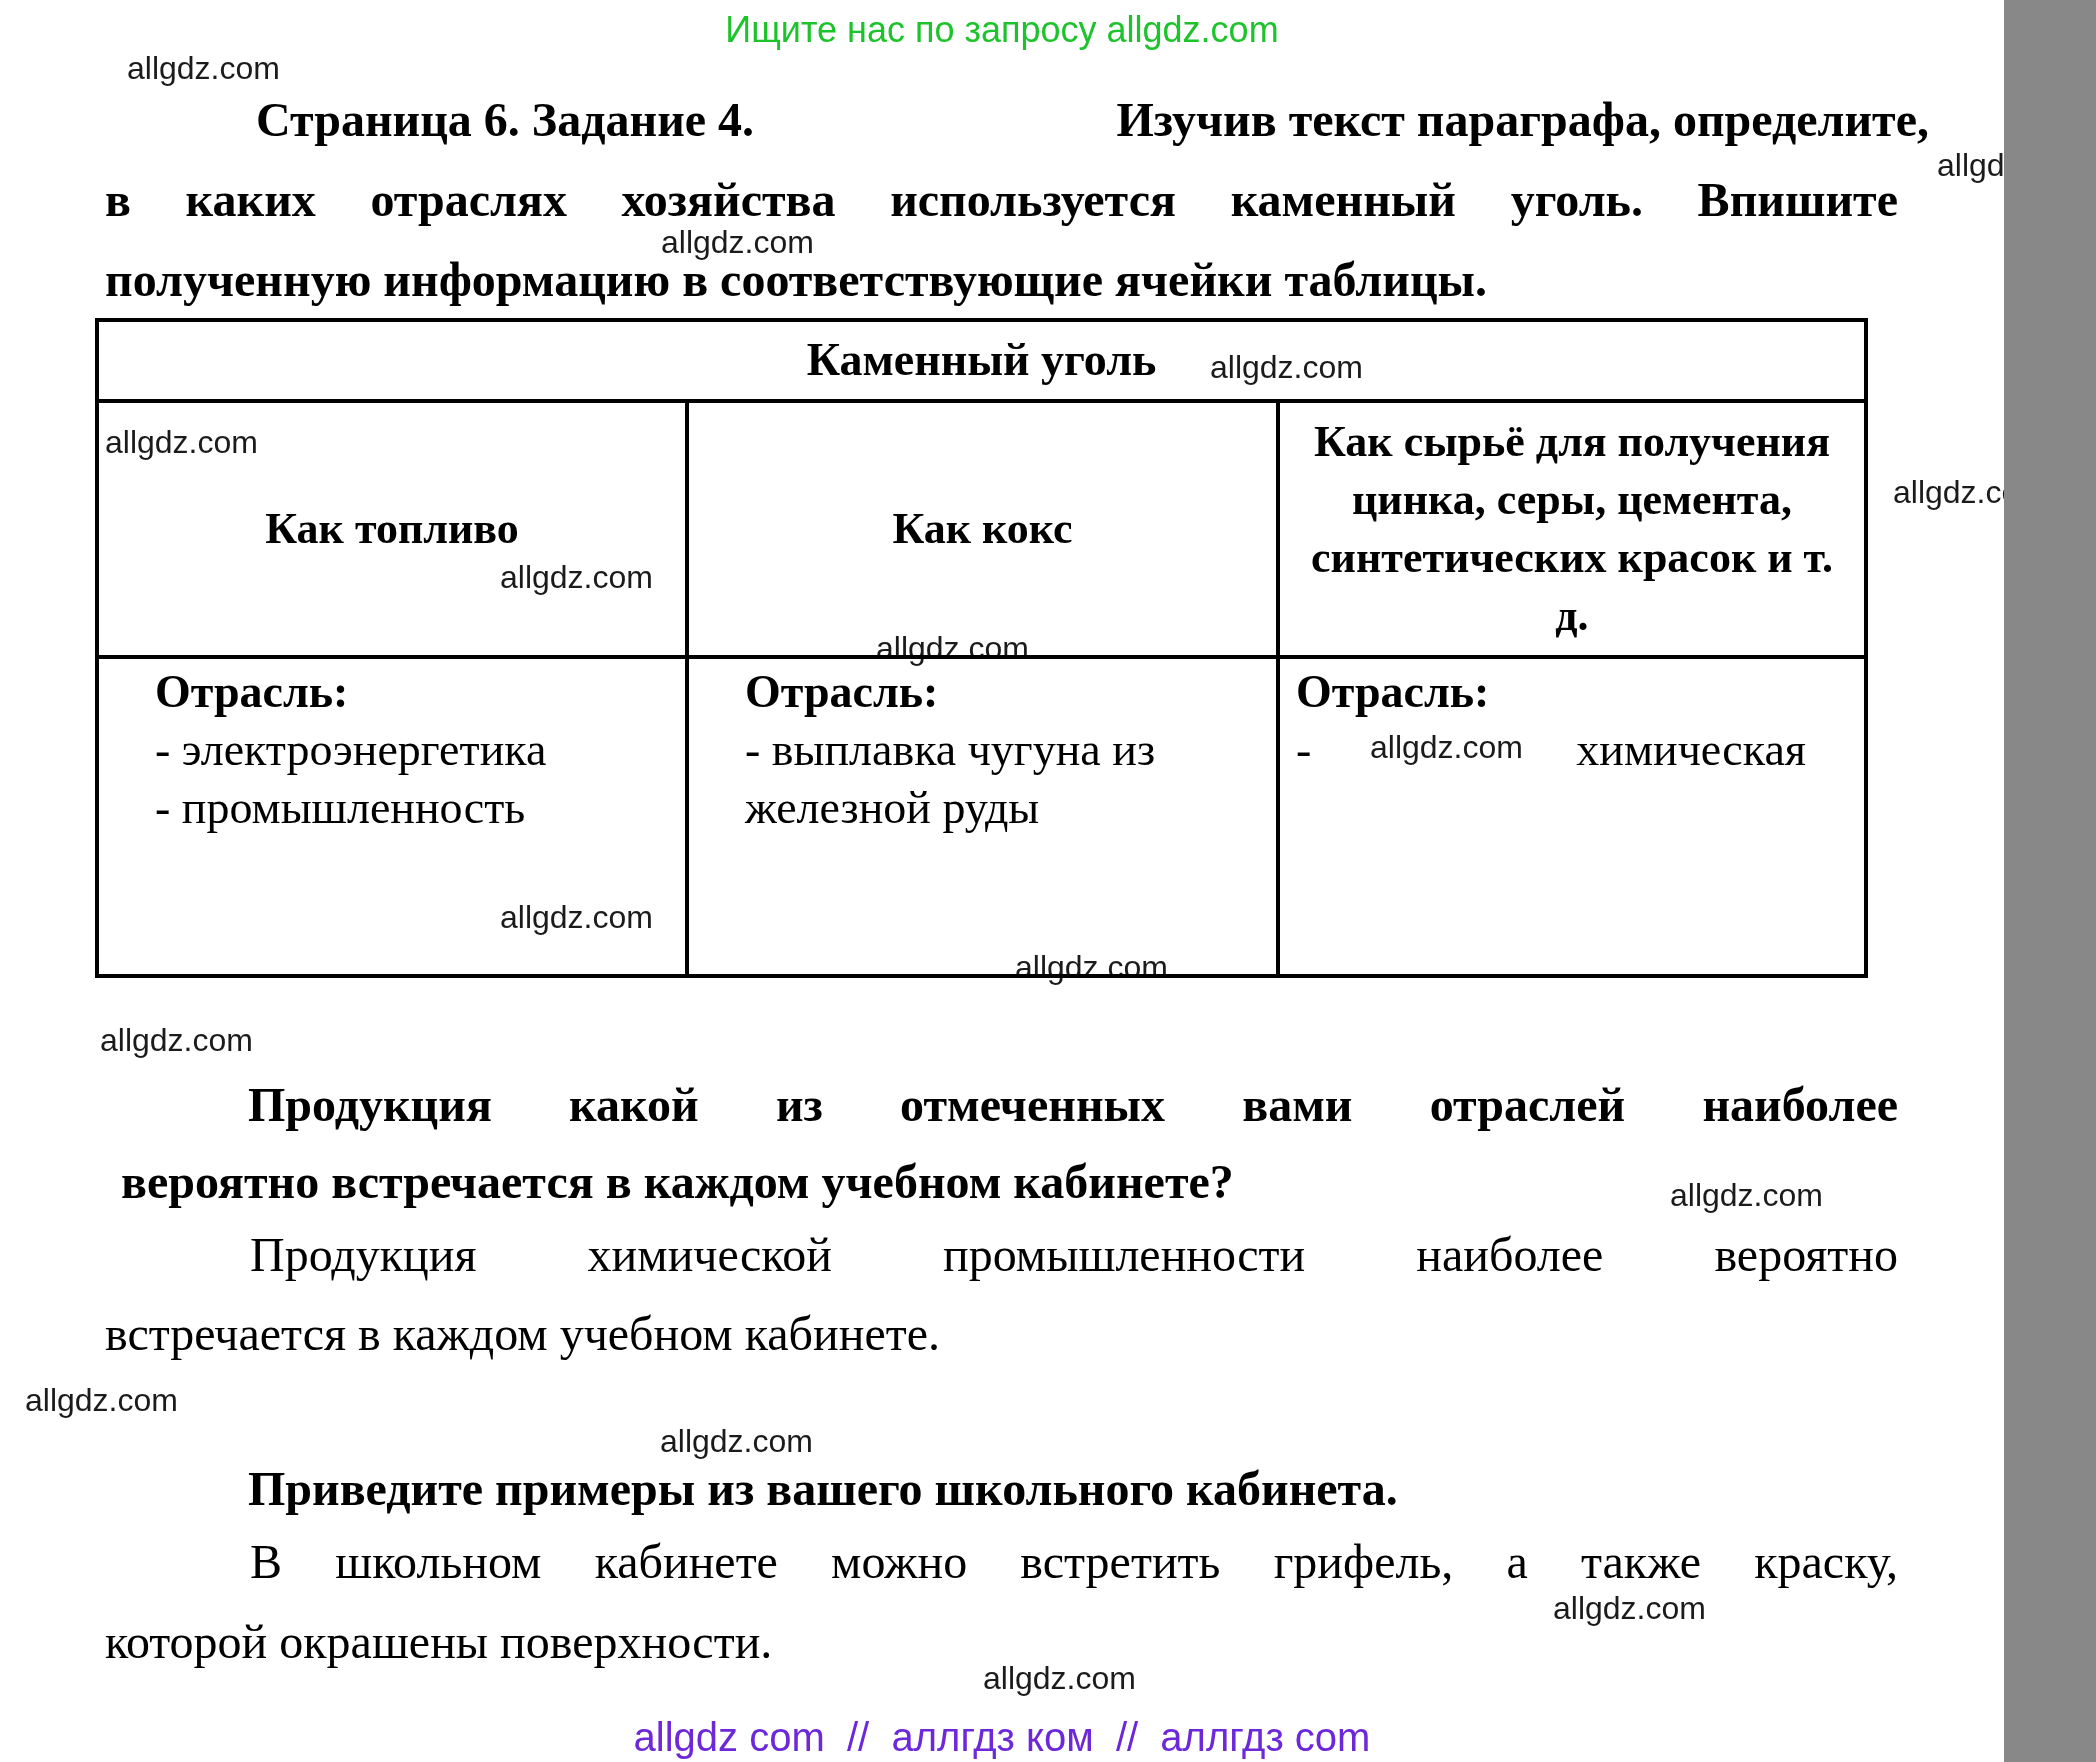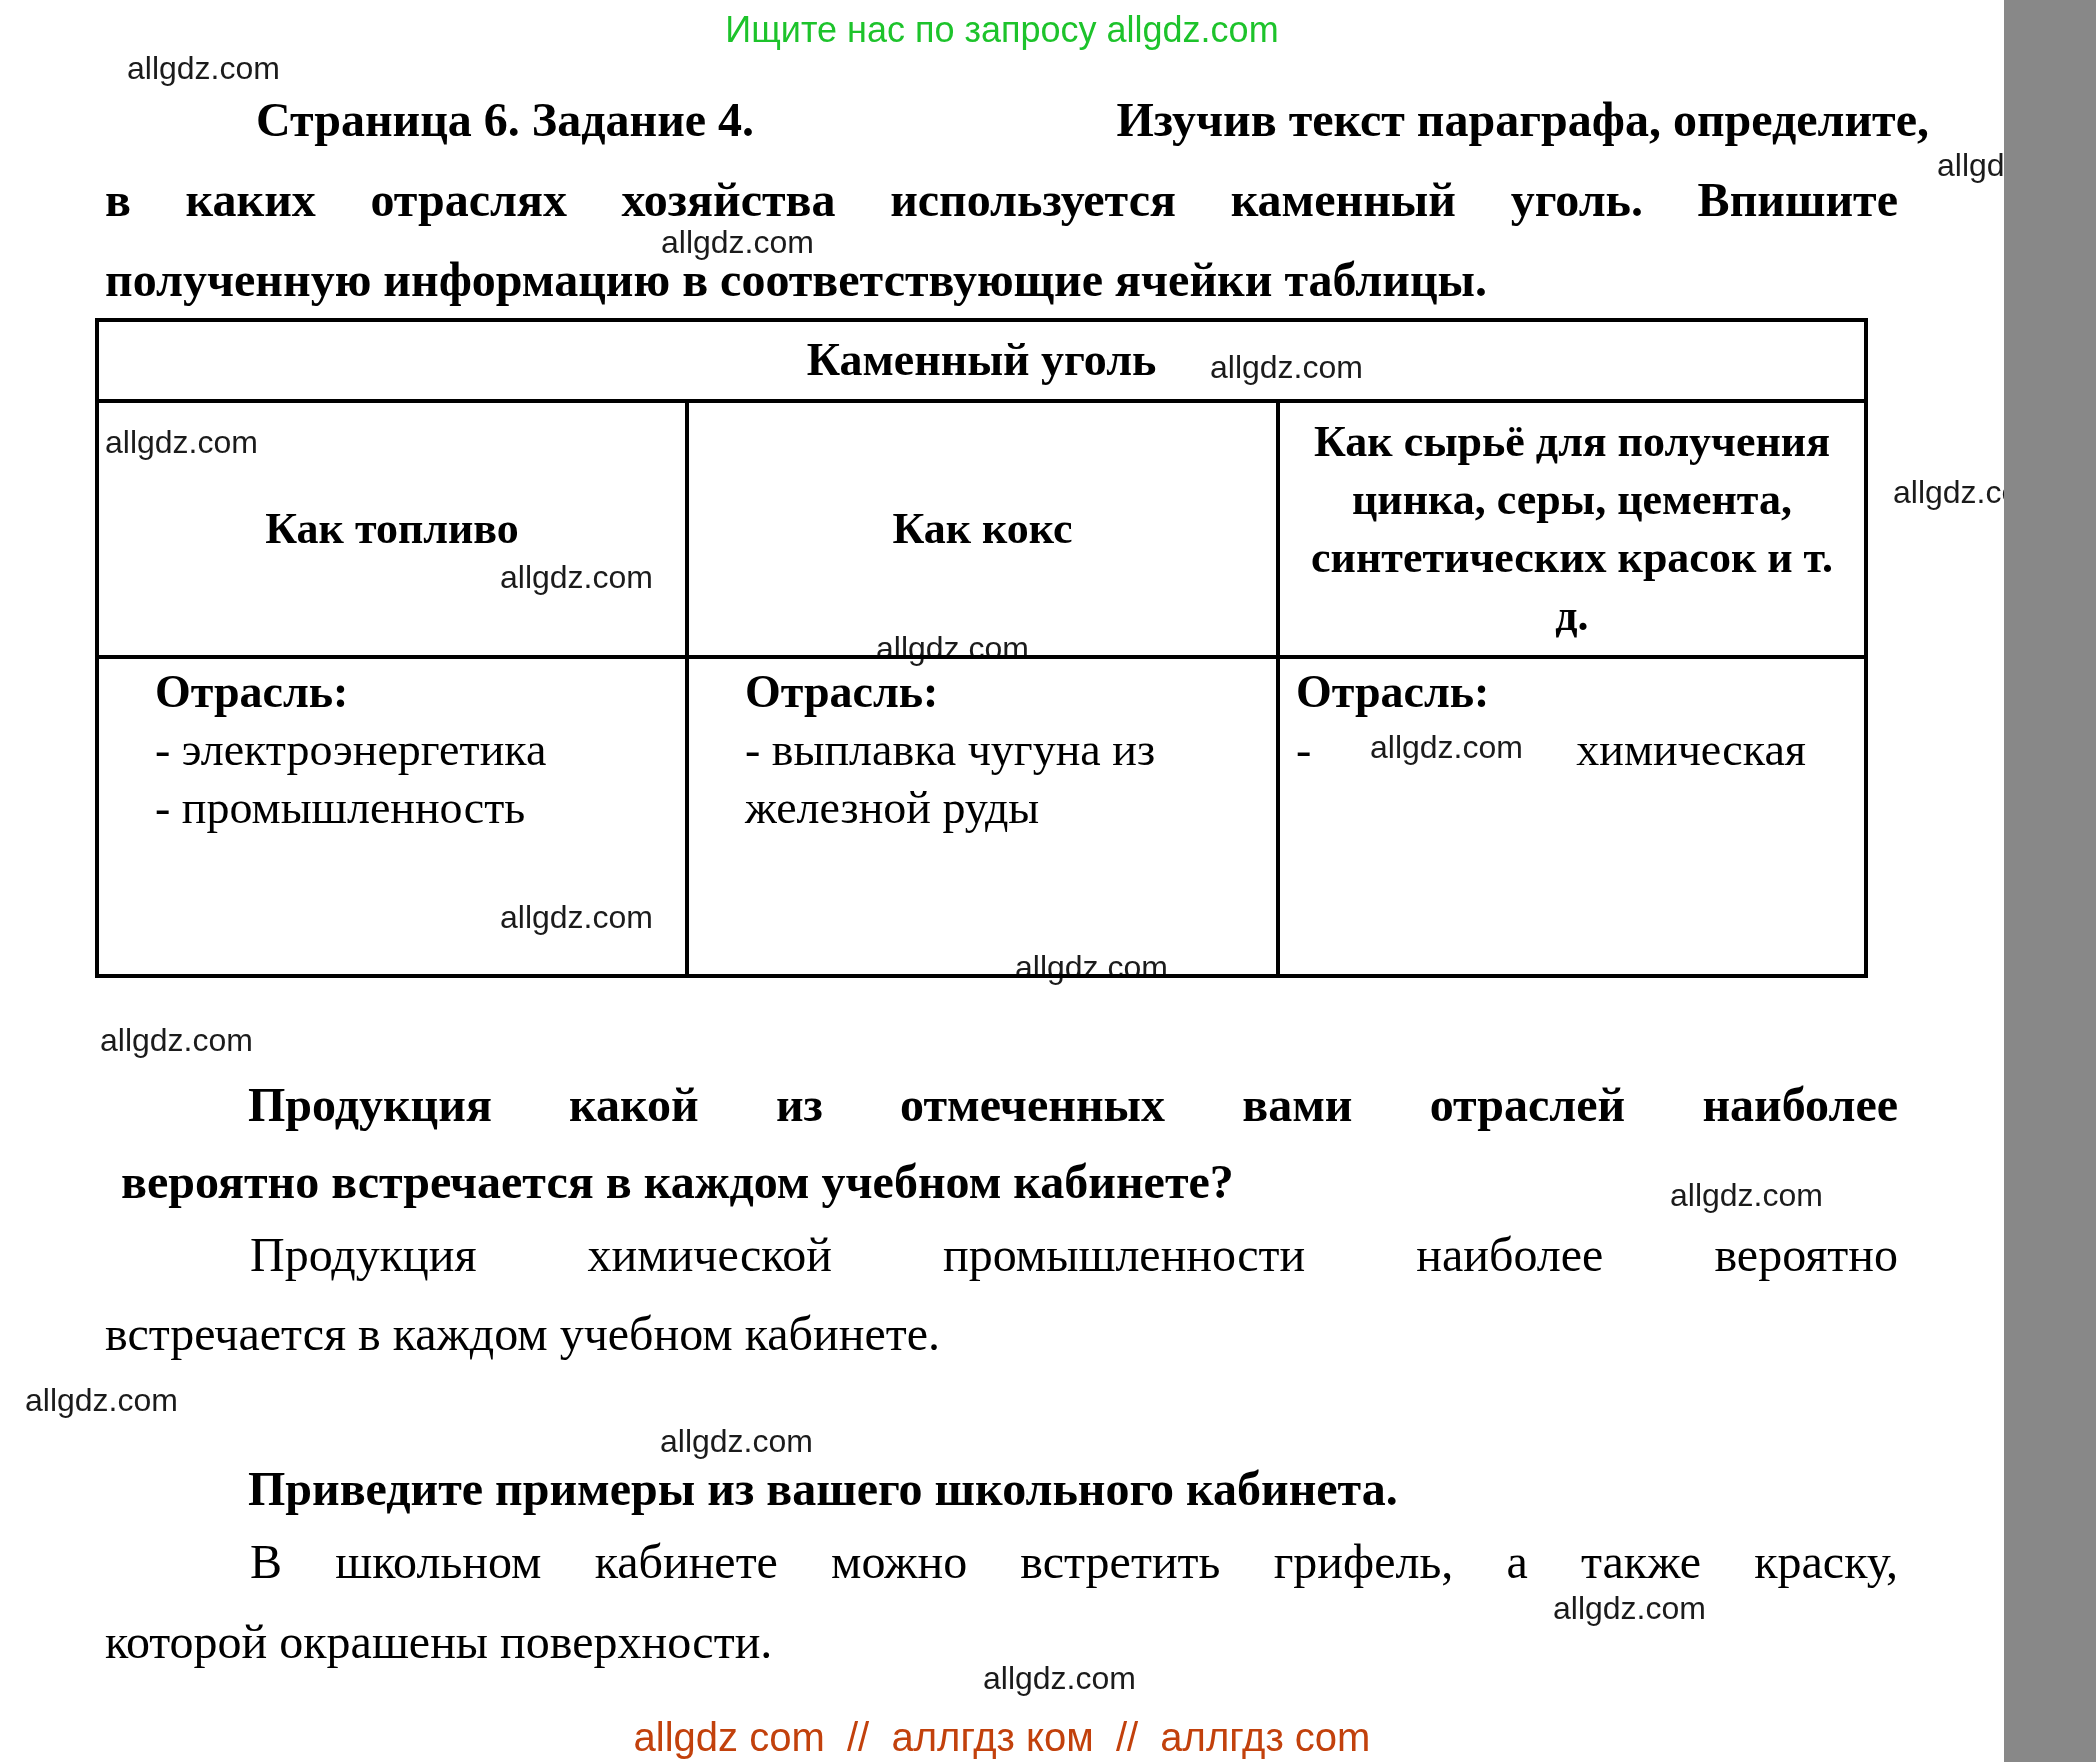--- a/index.html
+++ b/index.html
@@ -77,21 +77,21 @@
     font-size:46px;line-height:58px;
   }
   .t-col.c3 .t-body{padding-left:16px;}
   .dash-line{display:flex;align-items:baseline;}
   .dash-line .chem{margin-left:265px;}
   .footer{
     position:absolute;top:1713px;left:0;width:100%;
     text-align:center;
     font-family:"Liberation Sans", sans-serif;
     font-size:40px;line-height:48px;
-    color:#c2410c;
+    color:#6d28d9;
     white-space:pre;
   }
 </style>
 </head>
 <body>
 
 <div class="page">
 
   <div class="banner">Ищите нас по запросу allgdz.com</div>
 

